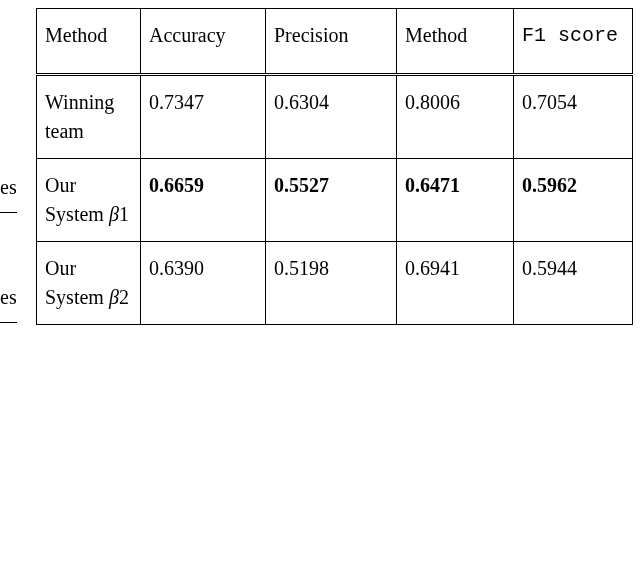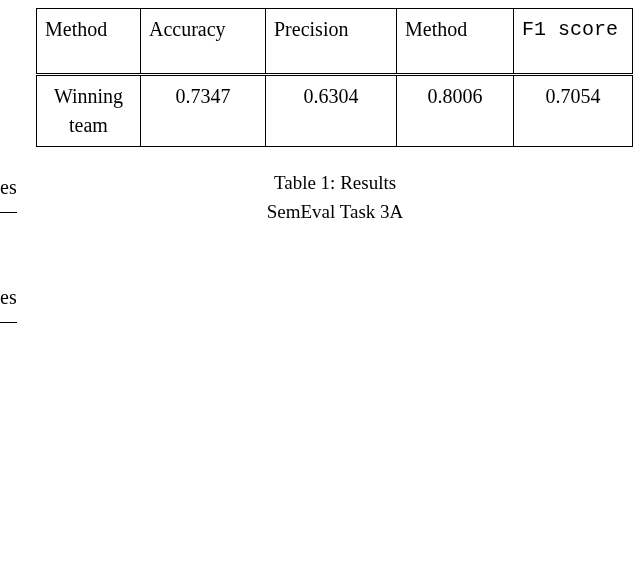--- a/index.html
+++ b/index.html
@@ -32,37 +32,36 @@
       margin-left: 36px;
       margin-right: 6px;
     }
     table {
       border-collapse: collapse;
       width: 596px;
       table-layout: fixed;
     }
     th, td {
       border: 1px solid #000;
-      padding: 6px 8px;
+      padding: 12px 8px;
       text-align: left;
       vertical-align: top;
       font-weight: normal;
       font-size: 20px;
       line-height: 1.45;
       overflow: hidden;
     }
     thead th {
       border-bottom: 1px solid #000;
     }
     thead tr {
       height: 66px;
     }
     .double-border td {
       border-top: 3px double #000;
-      text-align: center;
     }
     .bold {
       font-weight: bold;
     }
     .caption {
       text-align: center;
       margin-top: 22px;
       font-size: 19px;
       line-height: 1.5;
     }
@@ -113,22 +112,32 @@
       </thead>
       <tbody>
 
       <tr class="double-border">
             <td>Winning team</td>
             <td>0.7347</td>
             <td>0.6304</td>
             <td>0.8006</td>
             <td>0.7054</td>
           </tr>
+          <tr>
+            <td>Our System <span class="greek">β</span>1</td>
+            <td class="bold">0.6659</td>
+            <td class="bold">0.5527</td>
+            <td class="bold">0.6471</td>
+            <td class="bold">0.5962</td>
+          </tr>
+          <tr>
+            <td>Our System <span class="greek">β</span>2</td>
+            <td>0.6390</td>
+            <td>0.5198</td>
+            <td>0.6941</td>
+            <td>0.5944</td>
+          </tr>
         </tbody>
     </table>
 
-    <div class="caption">
-      <div>Table 1: Results</div>
-      <div>SemEval Task 3A</div>
-    </div>
   </div>
 
 </div>
 
 </body></html>

